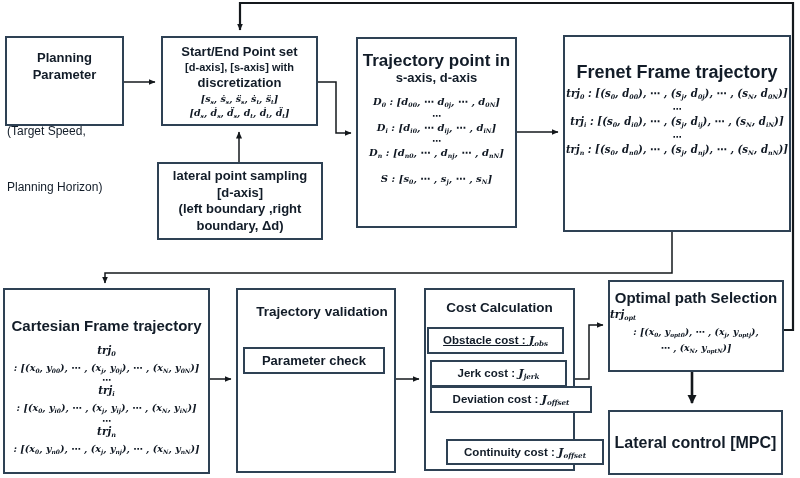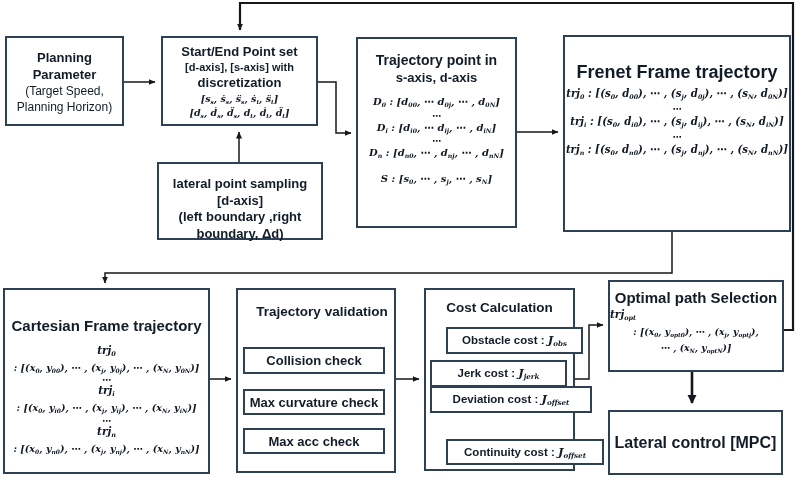--- a/index.html
+++ b/index.html
@@ -3,21 +3,21 @@
 <meta charset="utf-8">
 <style>
   html,body{margin:0;padding:0;background:#ffffff;}
   #canvas{position:relative;width:800px;height:478px;background:#ffffff;overflow:hidden;
           font-family:"Liberation Sans",sans-serif;color:#121c28;}
   #wires{position:absolute;left:0;top:0;z-index:1;}
   .box{position:absolute;box-sizing:border-box;border:2px solid #2e4154;background:#ffffff;z-index:2;}
   .inner{position:absolute;box-sizing:border-box;border:2px solid #2e4154;background:#ffffff;
          display:flex;align-items:center;justify-content:center;text-align:center;}
   .t{font-weight:bold;text-align:center;}
-  .sub{text-align:center;}
+  .sub{text-align:left;margin-top:40px;}
   .math{font-family:"DejaVu Serif","DejaVu Sans",serif;font-style:italic;font-weight:bold;
         text-align:center;color:#0f1722;}
   .math sub{font-size:0.62em;vertical-align:-0.28em;}
   .mj{font-family:"DejaVu Serif","DejaVu Sans",serif;font-style:italic;font-weight:bold;}
   .sep{line-height:8px;font-size:9px;}
   .costlbl{font-weight:bold;font-size:11.5px;}
   .costlbl sub{font-size:0.62em;vertical-align:-0.25em;font-family:"DejaVu Serif",serif;font-style:italic;}
 </style>
 </head>
 <body>
@@ -53,29 +53,29 @@
   </div>
 
   <div class="box" style="left:161px;top:36px;width:157px;height:90px;padding-top:6px;">
     <div class="t" style="font-size:13px;line-height:15.5px;">Start/End Point set</div>
     <div class="t" style="font-size:11px;line-height:15.5px;">[d-axis], [s-axis] with</div>
     <div class="t" style="font-size:13px;line-height:15.5px;">discretization</div>
     <div class="math" style="font-size:9.5px;line-height:12px;margin-top:2px;">[s<sub>s</sub>, ṡ<sub>s</sub>, s̈<sub>s</sub>, ṡ<sub>t</sub>, s̈<sub>t</sub>]</div>
     <div class="math" style="font-size:9.5px;line-height:12px;">[d<sub>s</sub>, ḋ<sub>s</sub>, d̈<sub>s</sub>, d<sub>t</sub>, ḋ<sub>t</sub>, d̈<sub>t</sub>]</div>
   </div>
 
-  <div class="box" style="left:157px;top:162px;width:166px;height:78px;padding-top:12px;">
+  <div class="box" style="left:157px;top:162px;width:166px;height:78px;padding-top:4px;">
     <div class="t" style="font-size:13px;line-height:16.5px;">lateral point sampling</div>
     <div class="t" style="font-size:13px;line-height:16.5px;">[d-axis]</div>
     <div class="t" style="font-size:13px;line-height:16.5px;">(left boundary ,right</div>
     <div class="t" style="font-size:13px;line-height:16.5px;">boundary, Δd)</div>
   </div>
 
   <div class="box" style="left:356px;top:37px;width:161px;height:191px;padding-top:13px;">
-    <div class="t" style="font-size:14px;line-height:17px;">Trajectory point in</div>
+    <div class="t" style="font-size:17px;line-height:17px;">Trajectory point in</div>
     <div class="t" style="font-size:13px;line-height:17px;margin-bottom:8px;">s-axis, d-axis</div>
     <div class="math" style="font-size:10px;line-height:15px;">D<sub>0</sub> : [d<sub>00</sub>, ⋯ d<sub>0j</sub>, ⋯ , d<sub>0N</sub>]</div>
     <div class="math sep">⋯</div>
     <div class="math" style="font-size:10px;line-height:15px;">D<sub>i</sub> : [d<sub>i0</sub>, ⋯ d<sub>ij</sub>, ⋯ , d<sub>iN</sub>]</div>
     <div class="math sep">⋯</div>
     <div class="math" style="font-size:10px;line-height:15px;">D<sub>n</sub> : [d<sub>n0</sub>, ⋯ , d<sub>nj</sub>, ⋯ , d<sub>nN</sub>]</div>
     <div class="math" style="font-size:10px;line-height:15px;margin-top:8px;">S : [s<sub>0</sub>, ⋯ , s<sub>j</sub>, ⋯ , s<sub>N</sub>]</div>
   </div>
 
   <div class="box" style="left:563px;top:35px;width:228px;height:197px;padding-top:24px;">
@@ -95,33 +95,27 @@
     <div class="math" style="font-size:10.5px;line-height:13px;">trj<sub>i</sub></div>
     <div class="math" style="font-size:9.6px;line-height:13px;">: [(x<sub>0</sub>, y<sub>i0</sub>), ⋯ , (x<sub>j</sub>, y<sub>ij</sub>), ⋯ , (x<sub>N</sub>, y<sub>iN</sub>)]</div>
     <div class="math sep">⋯</div>
     <div class="math" style="font-size:10.5px;line-height:13px;">trj<sub>n</sub></div>
     <div class="math" style="font-size:9.6px;line-height:13px;">: [(x<sub>0</sub>, y<sub>n0</sub>), ⋯ , (x<sub>j</sub>, y<sub>nj</sub>), ⋯ , (x<sub>N</sub>, y<sub>nN</sub>)]</div>
   </div>
 
   <div class="box" style="left:236px;top:288px;width:160px;height:185px;">
     <div class="t" style="font-size:13.5px;margin-top:14px;padding-left:12px;">Trajectory validation</div>
     <div class="inner" style="left:5px;top:57px;width:142px;height:27px;">
-      <span class="t" style="font-size:13px;">Collision check</span>
-    </div>
-    <div class="inner" style="left:5px;top:99px;width:142px;height:26px;">
-      <span class="t" style="font-size:13px;">Max curvature check</span>
-    </div>
-    <div class="inner" style="left:5px;top:138px;width:142px;height:26px;">
-      <span class="t" style="font-size:13px;">Max acc check</span>
+      <span class="t" style="font-size:13px;">Parameter check</span>
     </div>
   </div>
 
   <div class="box" style="left:424px;top:288px;width:151px;height:183px;">
     <div class="t" style="font-size:13.5px;margin-top:10px;">Cost Calculation</div>
-    <div class="inner" style="left:20px;top:37px;width:137px;height:27px;">
+    <div class="inner" style="left:1px;top:37px;width:137px;height:27px;text-decoration:underline;">
       <span class="costlbl">Obstacle cost : <i class="mj">J</i><sub>obs</sub></span>
     </div>
     <div class="inner" style="left:4px;top:70px;width:137px;height:27px;">
       <span class="costlbl">Jerk cost : <i class="mj">J</i><sub>jerk</sub></span>
     </div>
     <div class="inner" style="left:4px;top:96px;width:162px;height:27px;">
       <span class="costlbl">Deviation cost : <i class="mj">J</i><sub>offset</sub></span>
     </div>
     <div class="inner" style="left:20px;top:149px;width:158px;height:26px;">
       <span class="costlbl">Continuity cost : <i class="mj">J</i><sub>offset</sub></span>

